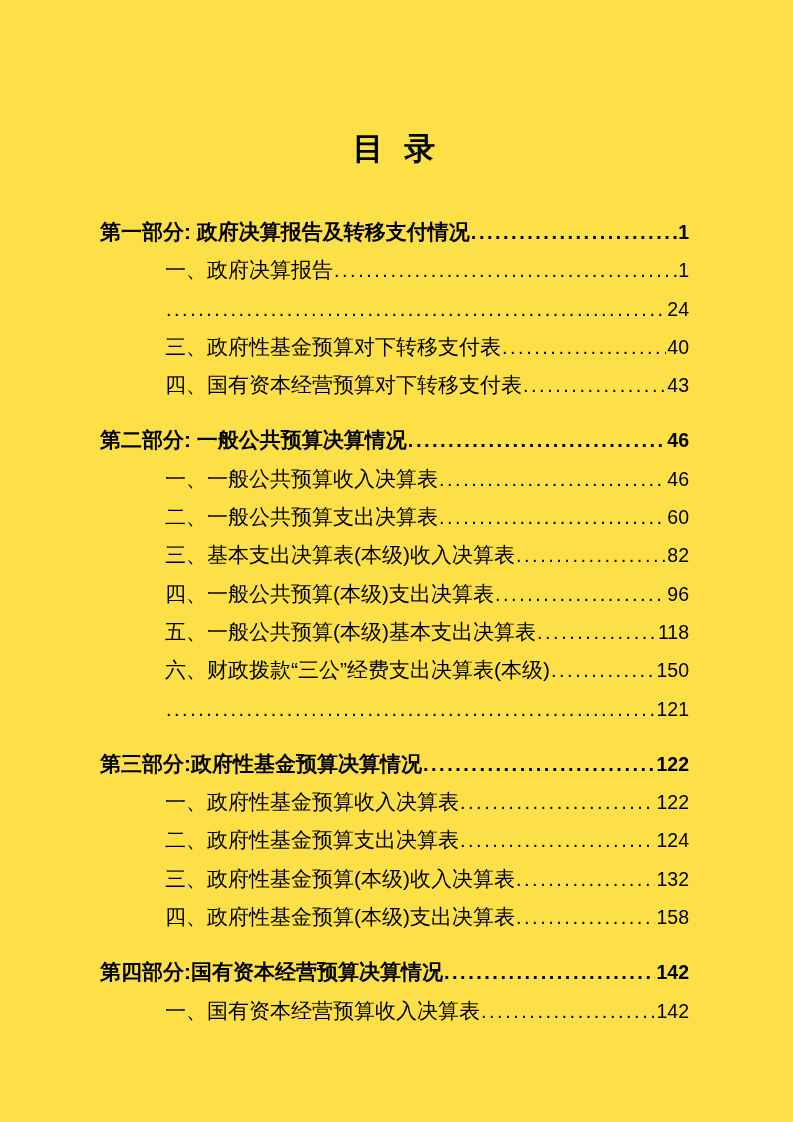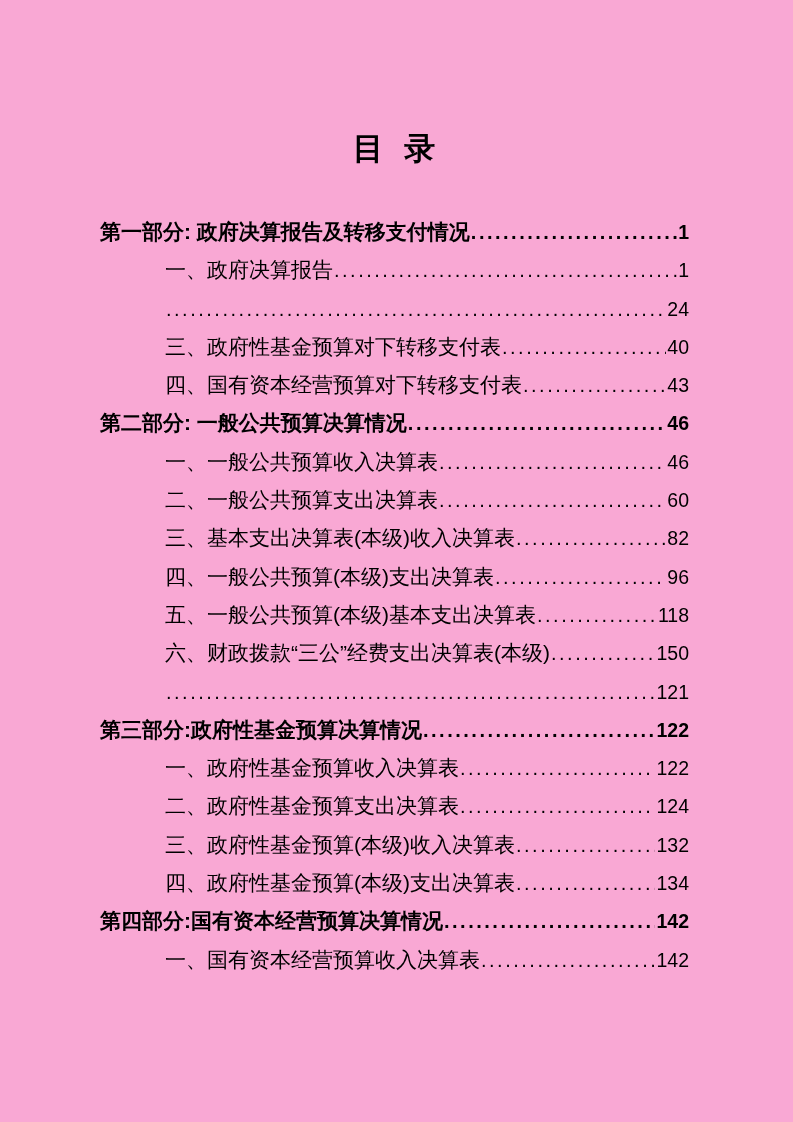--- a/index.html
+++ b/index.html
@@ -12,21 +12,21 @@
     height: 1122px;
     color: #000000;
     font-family: "Liberation Sans", sans-serif;
     overflow: hidden;
   }
   .doc-page {
     box-sizing: border-box;
     width: 793px;
     height: 1122px;
     padding: 130px 104px 0 100px;
-    background: #f9a8d4;
+    background: #fde047;
   }
   .doc-title {
     margin: 0 0 45px 0;
     text-align: center;
     font-size: 31px;
     line-height: 38px;
     font-weight: bold;
     letter-spacing: 1px;
     word-spacing: 10px;
     font-family: "Liberation Sans", sans-serif;
@@ -37,20 +37,21 @@
   .toc-row {
     display: flex;
     align-items: baseline;
     height: 38.3px;
     font-size: 21px;
     line-height: 38.3px;
     white-space: nowrap;
   }
   .toc-row.level-1 {
     font-weight: bold;
+    margin-top: 17px;
   }
   .toc-row.level-2 {
     padding-left: 65px;
     font-weight: normal;
     justify-content: flex-end;
   }
   .toc-label {
     flex: 0 0 auto;
     white-space: nowrap;
   }
@@ -178,21 +179,21 @@
 
     <div class="toc-row level-2">
       <span class="toc-label">三、政府性基金预算(本级)收入决算表</span>
       <span class="toc-dots"></span>
       <span class="toc-page">132</span>
     </div>
 
     <div class="toc-row level-2">
       <span class="toc-label">四、政府性基金预算(本级)支出决算表</span>
       <span class="toc-dots"></span>
-      <span class="toc-page">134</span>
+      <span class="toc-page">158</span>
     </div>
 
     <div class="toc-row level-1">
       <span class="toc-label">第四部分:国有资本经营预算决算情况</span>
       <span class="toc-dots"></span>
       <span class="toc-page">142</span>
     </div>
 
     <div class="toc-row level-2">
       <span class="toc-label">一、国有资本经营预算收入决算表</span>

